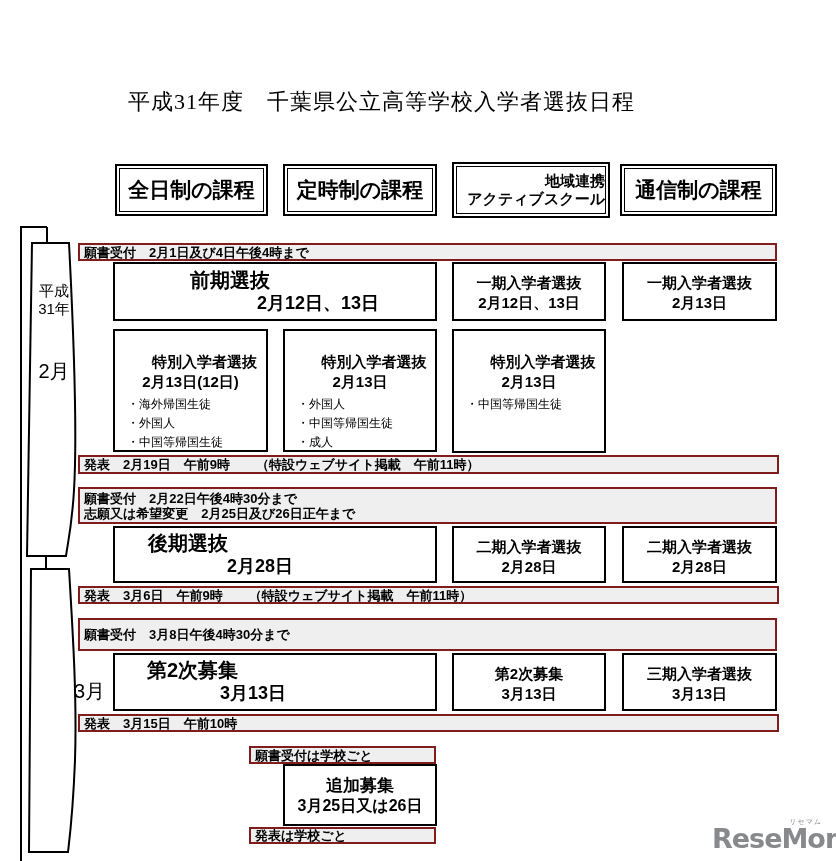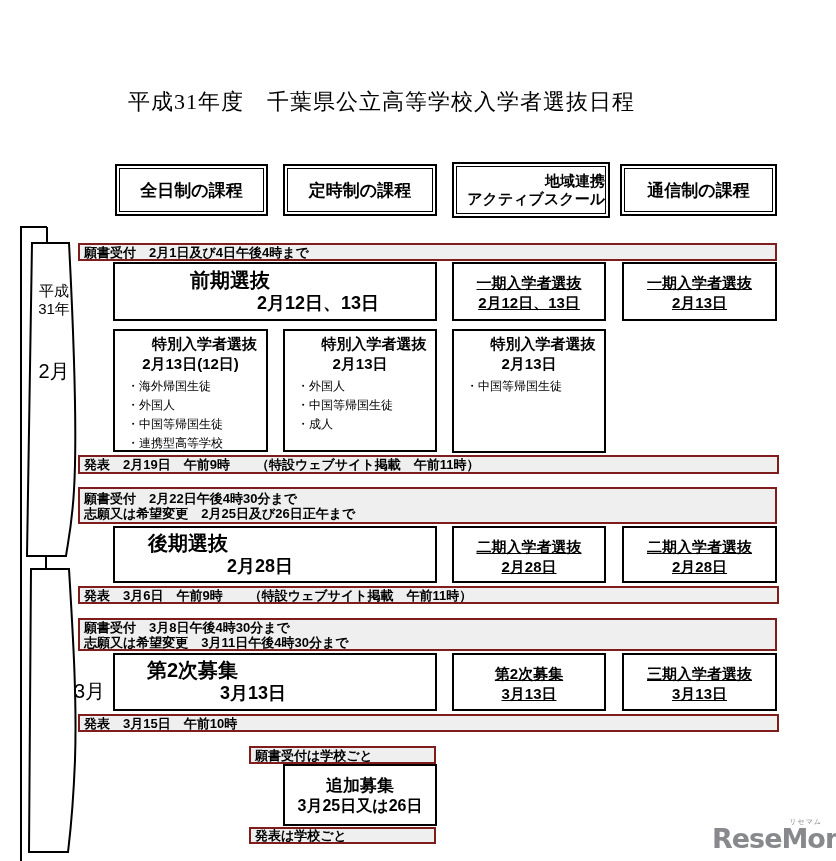--- a/index.html
+++ b/index.html
@@ -5,34 +5,34 @@
   html,body{margin:0;padding:0;background:#fff;}
   #canvas{position:relative;width:836px;height:861px;background:#fff;overflow:hidden;
           font-family:"Liberation Sans",sans-serif;color:#000;}
   .abs{position:absolute;box-sizing:border-box;}
   
   .page-title{font-family:"Liberation Serif","DejaVu Serif",serif;font-size:22px;letter-spacing:1px;white-space:nowrap;}
   
   .track{border:2px solid #000;padding:2px;background:#fff;}
   .track-in{border:1px solid #000;width:100%;height:100%;box-sizing:border-box;
             display:flex;flex-direction:column;align-items:center;justify-content:center;
-            font-weight:bold;font-size:17px;white-space:nowrap;}
+            font-weight:bold;font-size:21px;white-space:nowrap;}
   .track-in.two{font-size:15px;line-height:18px;align-items:flex-end;}
   
   .bar{background:#efefef;border:2px solid #7f1d1d;display:flex;flex-direction:column;justify-content:center;
        padding-left:4px;font-weight:bold;font-size:13px;white-space:nowrap;overflow:hidden;}
   .bar span{display:block;line-height:15px;}
   
   .gbox{border:2px solid #000;background:#fff;overflow:hidden;}
   .wtitle{font-weight:bold;font-size:20px;line-height:24px;margin-top:4px;white-space:nowrap;}
   .wdate{font-weight:bold;font-size:18px;line-height:22px;white-space:nowrap;}
   .stitle{font-weight:bold;font-size:15px;line-height:20px;text-align:center;white-space:nowrap;}
   .sdate{font-weight:bold;font-size:15px;line-height:20px;text-align:center;white-space:nowrap;}
-  .center-box{padding-top:9px;text-decoration:underline;}
-  .sp-box .stitle{margin-top:3px;padding-left:28px;}
+  .center-box{padding-top:9px;}
+  .sp-box .stitle{margin-top:21px;padding-left:28px;}
   .blist{margin:3px 0 0 12px;font-family:"Liberation Serif","DejaVu Serif",serif;font-size:12px;line-height:19px;}
   .blist div{white-space:nowrap;}
   
   .era-label{width:48px;text-align:center;font-size:15px;line-height:18px;white-space:nowrap;}
   .month-label{width:48px;text-align:center;font-size:20px;white-space:nowrap;}
   
   .logo{text-align:right;color:#87898c;}
   .logo .ruby{display:block;font-size:7px;line-height:7px;margin-right:10px;letter-spacing:1px;}
   .logo .word{display:block;font-family:"DejaVu Sans",sans-serif;font-weight:bold;font-size:27px;line-height:28px;letter-spacing:-1px;}
 </style>
@@ -138,21 +138,20 @@
     <div class="stitle">二期入学者選抜</div>
     <div class="sdate">2月28日</div>
   </div>
 
   <div class="abs bar" style="left:78px;top:586px;width:701px;height:18px;">
     <span>発表　3月6日　午前9時　　（特設ウェブサイト掲載　午前11時）</span>
   </div>
 
   <div class="abs bar" style="left:78px;top:618px;width:699px;height:33px;">
     <span>願書受付　3月8日午後4時30分まで</span>
-    <span>志願又は希望変更　3月11日午後4時30分まで</span>
   </div>
 
   <div class="abs gbox" style="left:113px;top:653px;width:324px;height:58px;">
     <div class="wtitle" style="padding-left:32px;margin-top:3px;">第2次募集</div>
     <div class="wdate" style="padding-left:105px;">3月13日</div>
   </div>
   <div class="abs gbox center-box" style="left:452px;top:653px;width:154px;height:58px;">
     <div class="stitle">第2次募集</div>
     <div class="sdate">3月13日</div>
   </div>

